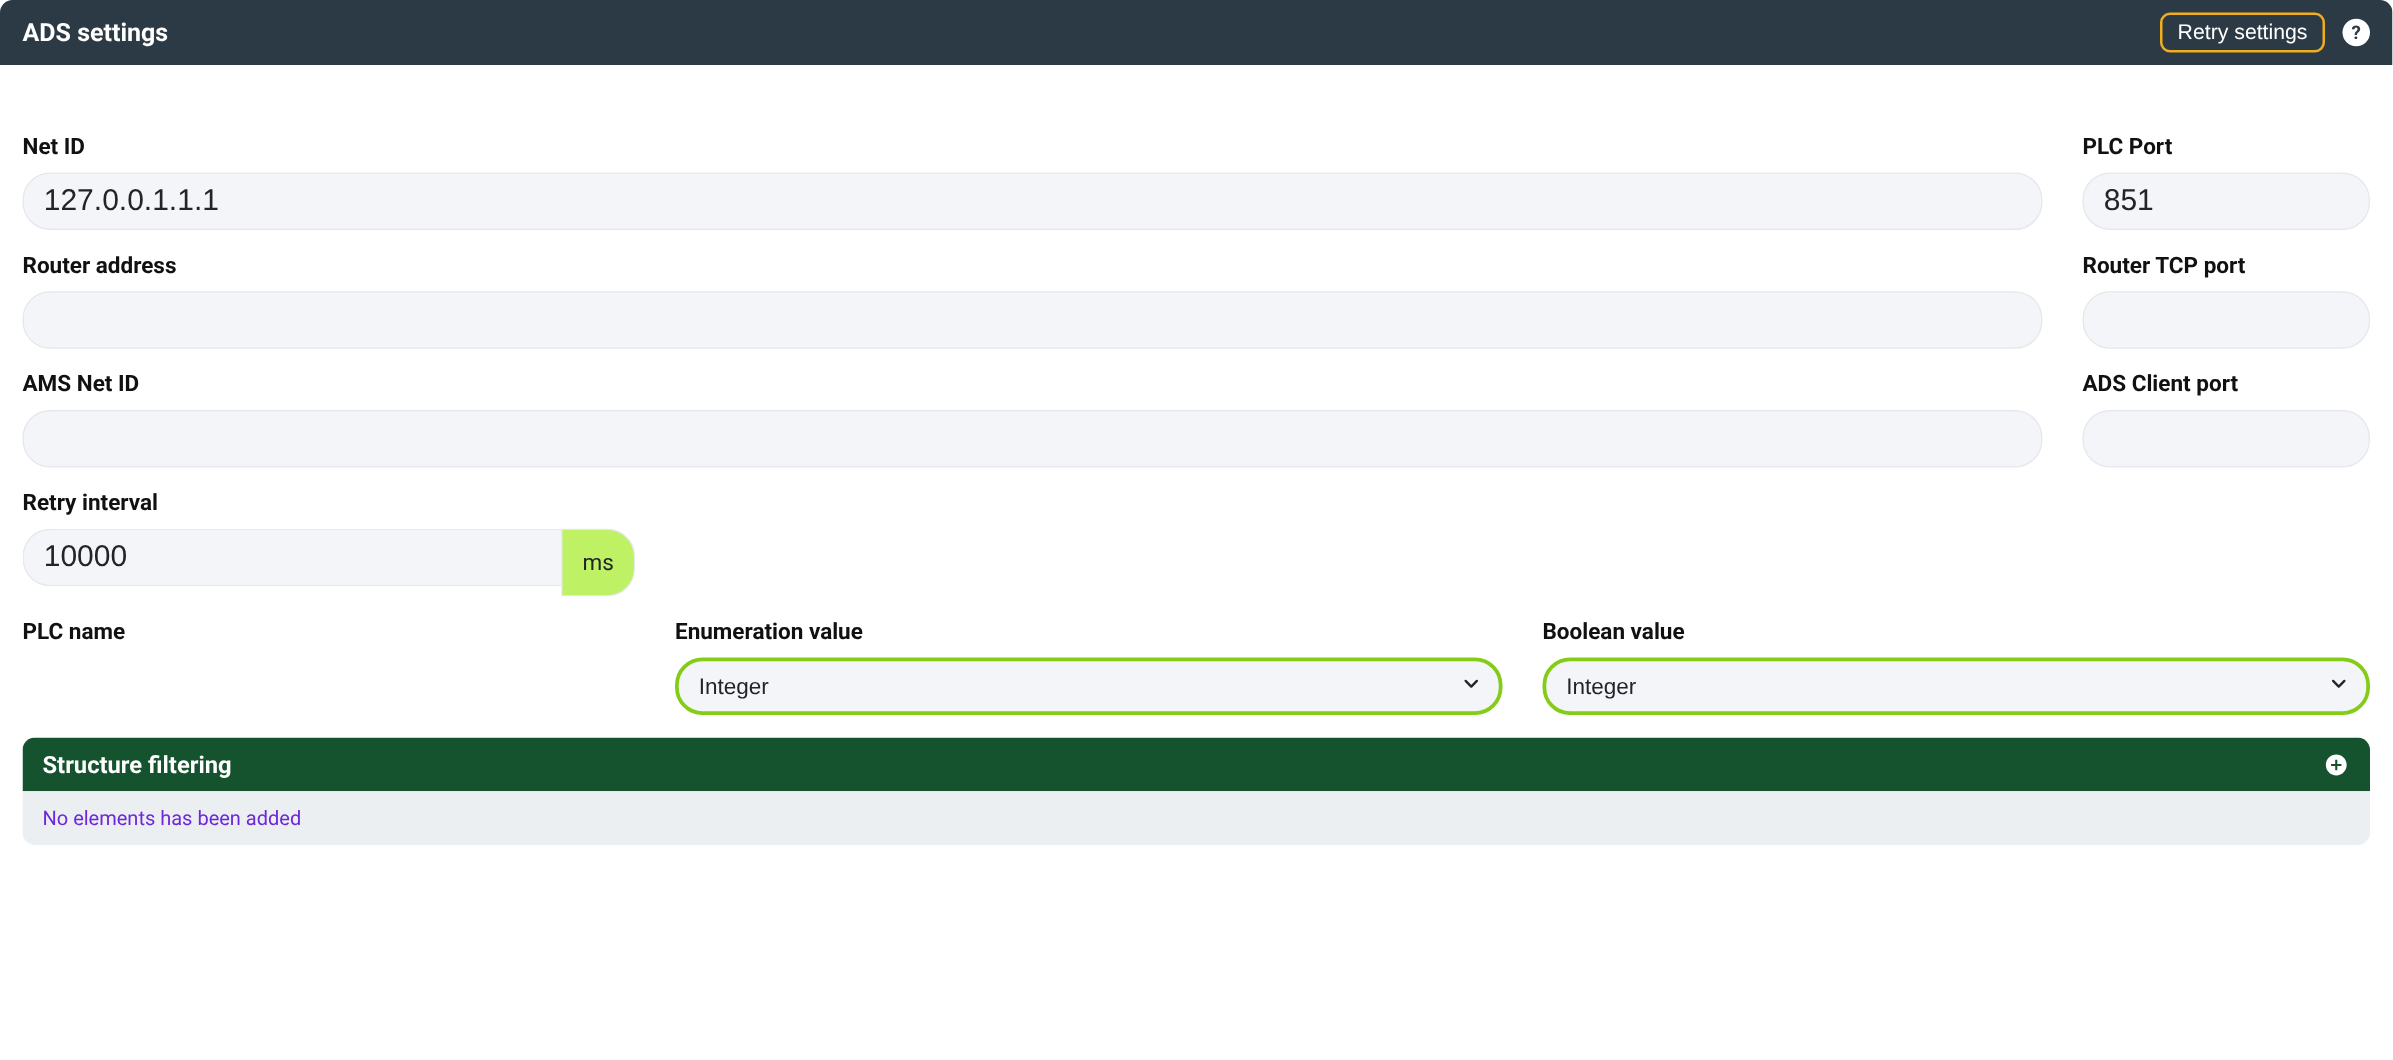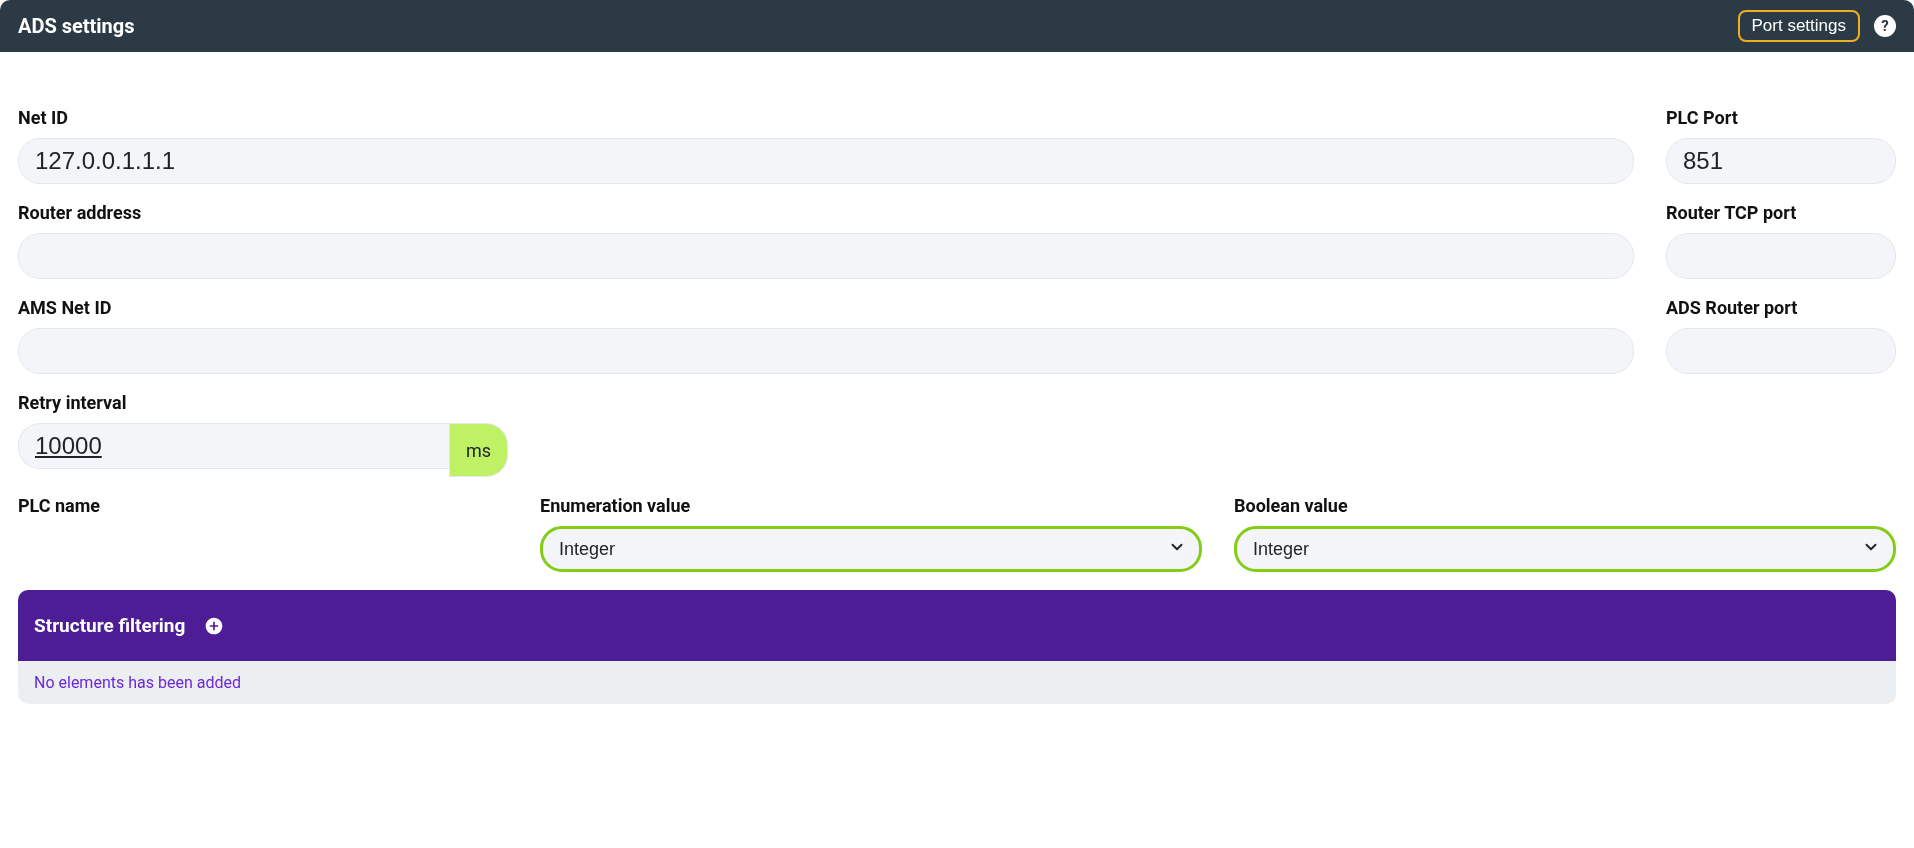--- a/index.html
+++ b/index.html
@@ -115,21 +115,20 @@
     .input-group {
       display: flex;
       width: 490px;
     }
 
     .input-group .text-input {
       border-top-right-radius: 0;
       border-bottom-right-radius: 0;
       border-right: none;
       flex: 1;
-      text-decoration: underline;
     }
 
     .input-addon {
       background: #bef264;
       border: 1px solid #e4e7eb;
       border-left: 1px solid #e4e7eb;
       border-top-right-radius: 22px;
       border-bottom-right-radius: 22px;
       padding: 0 16px;
       display: flex;
@@ -171,26 +170,27 @@
       flex: 0 0 490px;
     }
 
     .subpanel {
       margin: 0 18px 0 18px;
       border-radius: 10px;
       overflow: hidden;
     }
 
     .subpanel-header {
-      background: #4c1d95;
+      background: #14532d;
       color: #ffffff;
       display: flex;
       align-items: center;
       gap: 18px;
-      padding: 24px 16px;
+      padding: 10px 16px;
+      justify-content: space-between;
     }
 
     .subpanel-title {
       font-weight: 700;
       font-size: 19px;
     }
 
     .add-icon {
       width: 22px;
       height: 22px;
@@ -208,21 +208,21 @@
     }
   </style>
 </head>
 <body>
 
 <div class="panel">
 
   <div class="panel-header">
     <div class="panel-title">ADS settings</div>
     <div class="header-actions">
-      <button class="test-btn">Port settings</button>
+      <button class="test-btn">Retry settings</button>
       <div class="help-icon">?</div>
     </div>
   </div>
 
   <div class="form-body">
 
     <div class="row">
       <div class="field grow">
         <label class="field-label">Net ID</label>
         <input type="text" class="text-input" value="127.0.0.1.1.1" style="">
@@ -243,21 +243,21 @@
         <input type="text" class="text-input" value="" style="">
       </div>
     </div>
 
     <div class="row">
       <div class="field grow">
         <label class="field-label">AMS Net ID</label>
         <input type="text" class="text-input" value="" style="">
       </div>
       <div class="field port">
-        <label class="field-label">ADS Router port</label>
+        <label class="field-label">ADS Client port</label>
         <input type="text" class="text-input" value="" style="">
       </div>
     </div>
 
     <div class="row">
       <div class="field">
         <label class="field-label">Retry interval</label>
         <div class="input-group">
           <input type="text" class="text-input" value="10000" style="">
           <span class="input-addon">ms</span>

